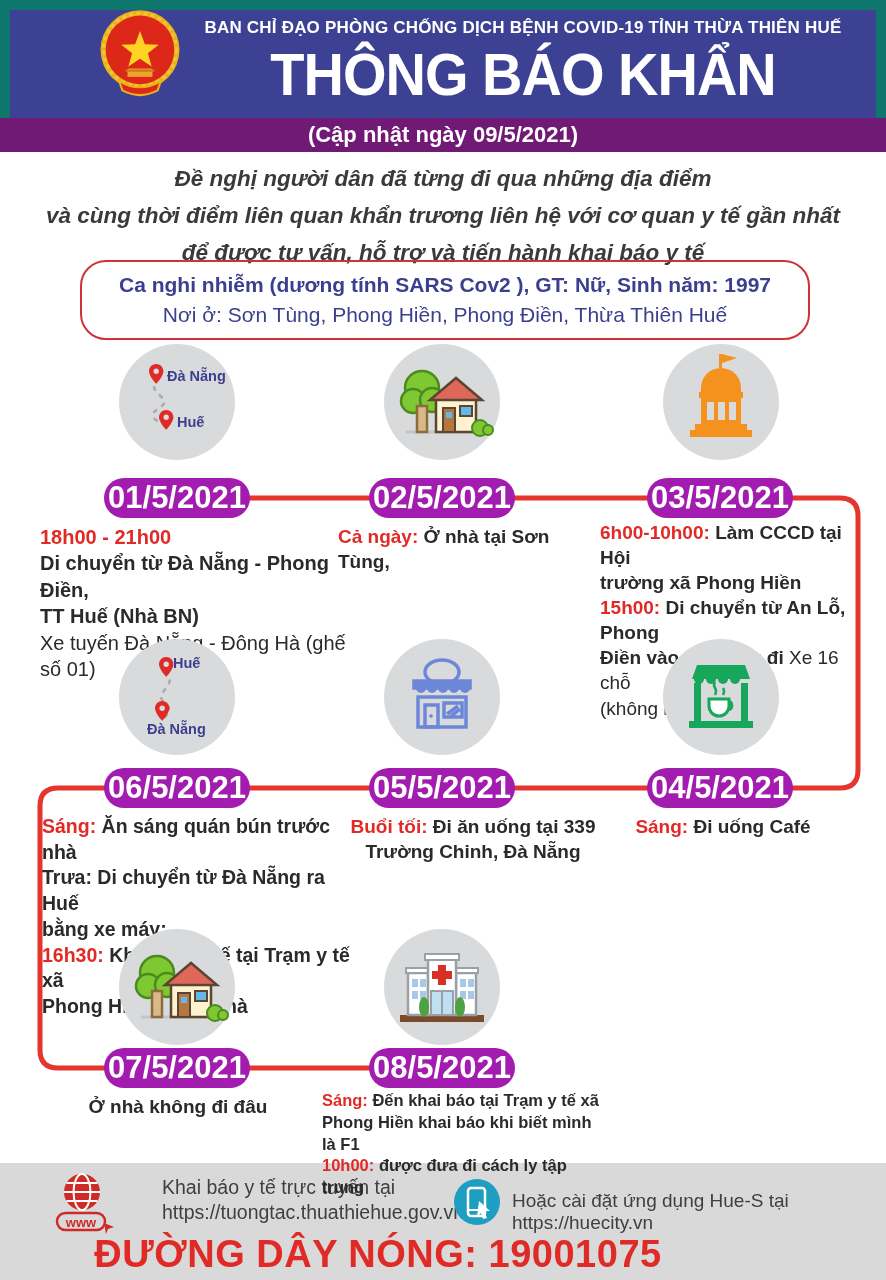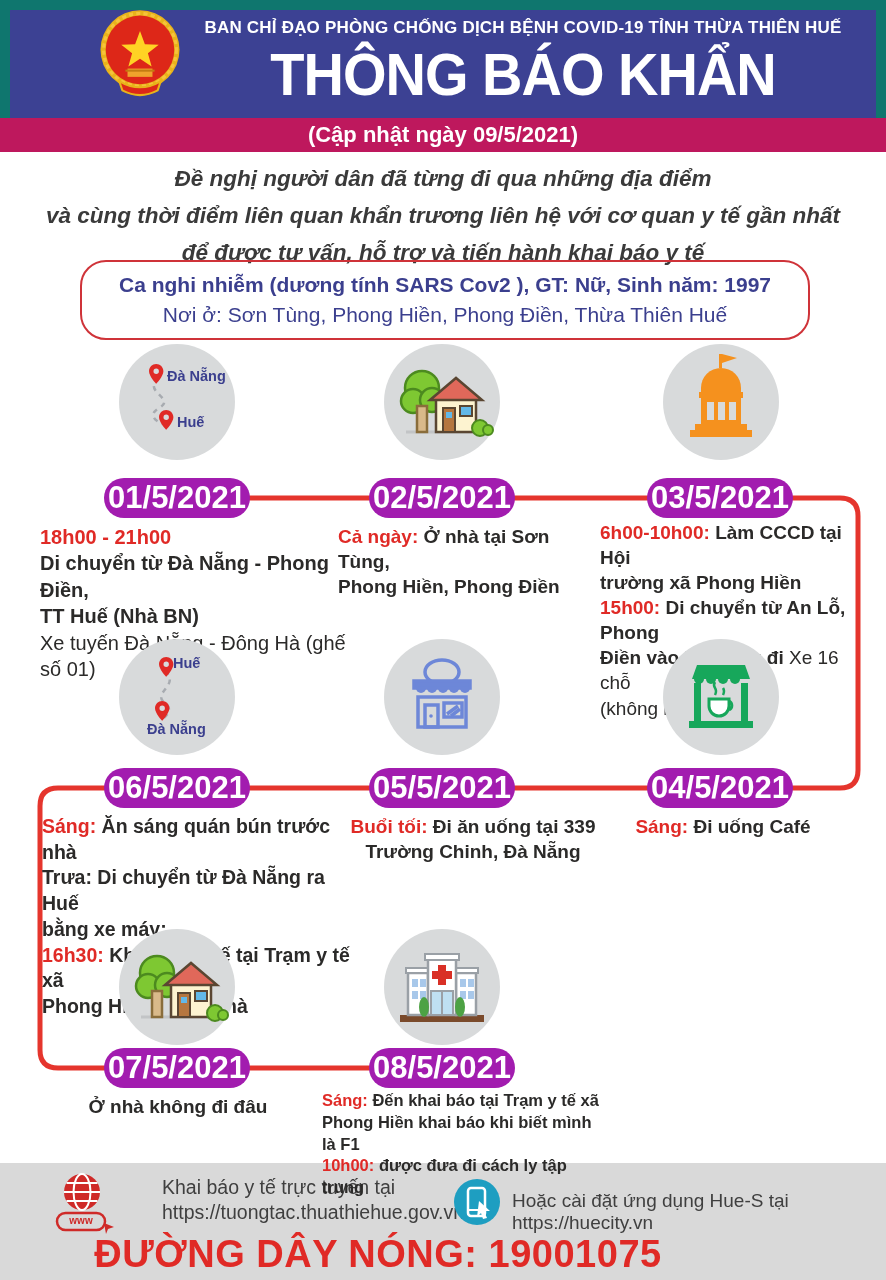--- a/index.html
+++ b/index.html
@@ -6,21 +6,21 @@
   .poster{position:relative;width:886px;height:1280px;overflow:hidden;background:#ffffff;
           font-family:"Liberation Sans","DejaVu Sans",sans-serif;}
   
   .header{position:absolute;left:0;top:0;width:886px;height:118px;background:#0f766e;}
   .header-inner{position:absolute;left:10px;top:10px;right:10px;bottom:0;background:#3c4193;}
   .emblem{position:absolute;left:88px;top:2px;width:104px;height:104px;}
   .org-line{position:absolute;left:180px;right:20px;top:18px;text-align:center;color:#ffffff;
             font-weight:bold;font-size:17px;letter-spacing:.2px;}
   .main-title{position:absolute;left:180px;right:20px;top:42px;text-align:center;color:#ffffff;
               font-weight:bold;font-size:56px;letter-spacing:-1px;transform:scaleY(1.05);}
-  .update-bar{position:absolute;left:0;top:118px;width:886px;height:34px;background:#be185d;
+  .update-bar{position:absolute;left:0;top:118px;width:886px;height:34px;background:#701a75;
               display:flex;align-items:center;justify-content:center;text-align:center;}
   .update-bar span{color:#ffffff;font-weight:bold;font-size:22px;}
   
   .intro{position:absolute;left:20px;top:160px;width:846px;text-align:center;color:#3a3a3a;
          font-weight:bold;font-style:italic;font-size:22.5px;line-height:37px;}
   
   .case-box{position:absolute;left:80px;top:260px;width:726px;height:76px;border:2.5px solid #cf3339;
             border-radius:26px;display:flex;flex-direction:column;align-items:center;justify-content:center;gap:6px;}
   .case-l1{color:#3b3f8e;font-weight:bold;font-size:21px;}
   .case-l2{color:#3b3f8e;font-size:21px;}
@@ -33,21 +33,21 @@
          display:flex;align-items:center;justify-content:center;color:#ffffff;font-weight:bold;font-size:31px;}
   .ev{position:absolute;z-index:2;}
   .tl-line{line-height:1.32;}
   .seg-r{color:#e02a26;font-weight:bold;}
   .seg-b{color:#2b2a29;font-weight:bold;}
   .seg-n{color:#2b2a29;font-weight:normal;}
   
   .footer{position:absolute;left:0;top:1163px;width:886px;height:117px;background:#d9d9d9;}
   .globe-wrap{position:absolute;left:52px;top:8px;width:66px;height:64px;}
   .www-label{position:absolute;left:7px;top:44px;width:44px;text-align:center;color:#cf2a28;
-             font-weight:bold;font-size:10px;}
+             font-weight:bold;font-size:13px;}
   .online-text{position:absolute;left:162px;top:12px;color:#3f3f3f;font-size:19.5px;line-height:25px;}
   .app-icon{position:absolute;left:452px;top:14px;width:50px;height:50px;}
   .app-text{position:absolute;left:512px;top:27px;color:#3f3f3f;font-size:19px;}
   .hotline{position:absolute;left:0;top:70px;width:756px;text-align:center;color:#e02a26;
            font-weight:bold;font-size:38px;letter-spacing:.5px;}
 </style>
 </head>
 <body>
 
 <div class="poster">
@@ -140,21 +140,20 @@
     </div>
 
   <div class="ev" style="left:40px;top:524px;width:308px;font-size:20px;">
       <div class="tl-line"><span class="seg-r">18h00 - 21h00</span></div>
       <div class="tl-line"><span class="seg-b">Di chuyển từ Đà Nẵng - Phong Điền,</span></div>
       <div class="tl-line"><span class="seg-b">TT Huế (Nhà BN)</span></div>
       <div class="tl-line"><span class="seg-n">Xe tuyến Đà Nẵng - Đông Hà (ghế số 01)</span></div>
     </div>
   <div class="ev" style="left:338px;top:524px;width:240px;font-size:19px;">
       <div class="tl-line"><span class="seg-r">Cả ngày: </span><span class="seg-b">Ở nhà tại Sơn Tùng,</span></div>
-      <div class="tl-line"><span class="seg-b">Phong Hiền, Phong Điền</span></div>
     </div>
   <div class="ev" style="left:600px;top:520px;width:270px;font-size:19px;">
       <div class="tl-line"><span class="seg-r">6h00-10h00: </span><span class="seg-b">Làm CCCD tại Hội</span></div>
       <div class="tl-line"><span class="seg-b">trường xã Phong Hiền</span></div>
       <div class="tl-line"><span class="seg-r">15h00: </span><span class="seg-b">Di chuyển từ An Lỗ, Phong</span></div>
       <div class="tl-line"><span class="seg-b">Điền vào Đà Nẵng đi </span><span class="seg-n">Xe 16 chỗ</span></div>
       <div class="tl-line"><span class="seg-n">(không nhớ số xe)</span></div>
     </div>
 
   <div class="circle" style="left:119px;top:639px;">

